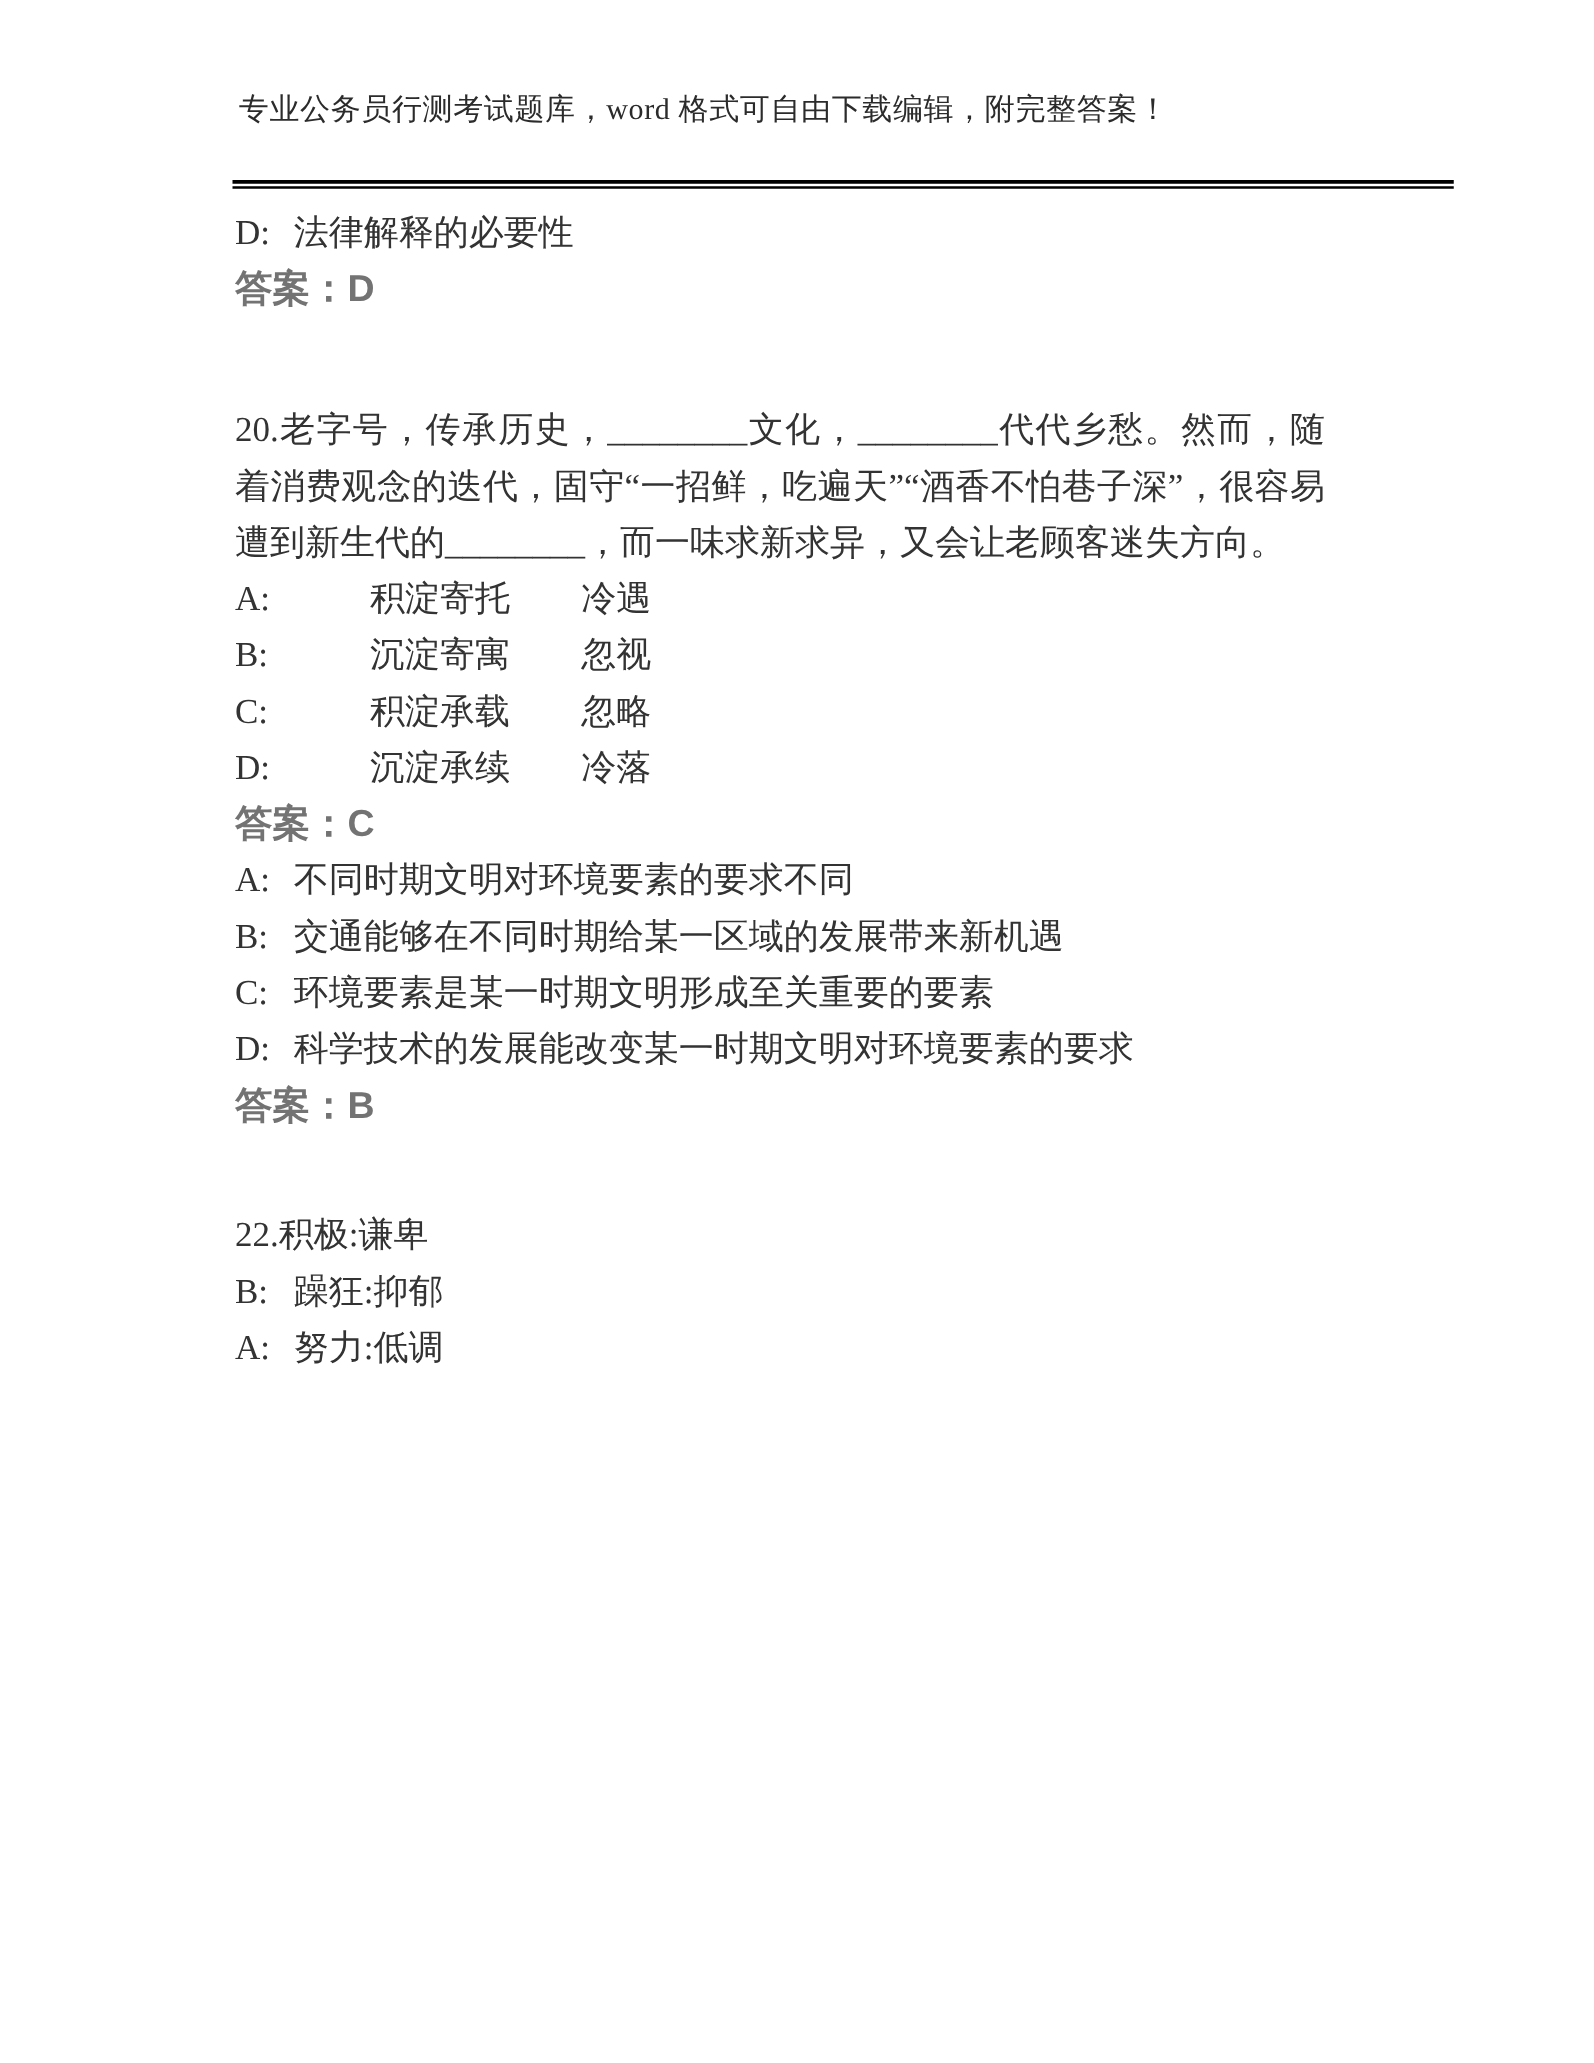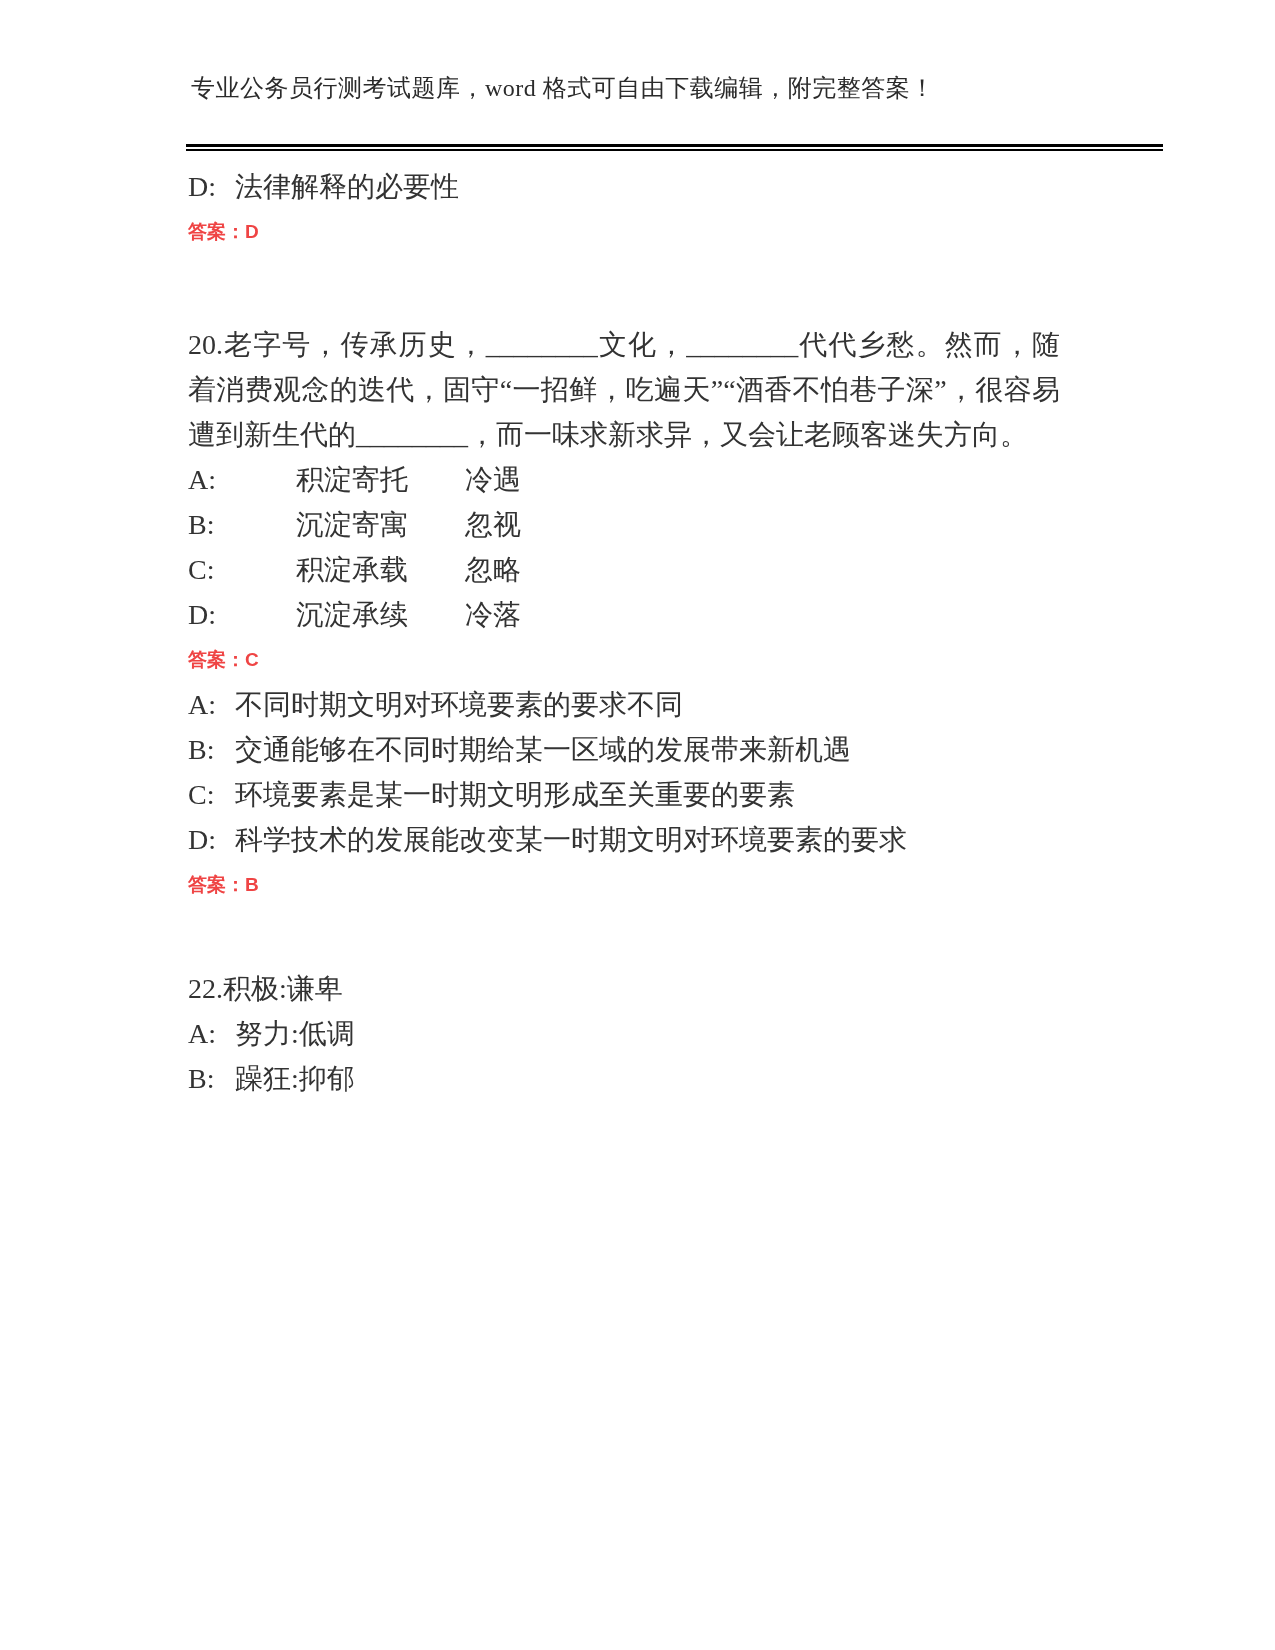--- a/index.html
+++ b/index.html
@@ -21,21 +21,21 @@
     position:absolute; left:188px; top:164px; width:872px;
     font-size:28px; line-height:45px; color:#333333;
   }
   .stem { text-align:justify; text-justify:inter-character; }
   .opt-row  { white-space:nowrap; }
   .opt-letter { display:inline-block; width:47px; }
   .word-col-1 { display:inline-block; width:117px;text-align:right; }
   .word-col-2 { display:inline-block; width:113px; }
   .answer-row {
     font-family:"Liberation Sans","DejaVu Sans",sans-serif;
-    font-weight:600; font-size:19px; color:#ef4444;
+    font-weight:600; font-size:30px; color:#737373;
   }
   .q-gap-20 { margin-top:68px; }
   .q-gap-21 { margin-top:49px; }
   .q-gap-22 { margin-top:59px; }
 </style>
 </head>
 <body>
 
 <div class="header-notice">专业公务员行测考试题库，word 格式可自由下载编辑，附完整答案！</div>
 
@@ -81,19 +81,19 @@
   </div>
   <div class="opt-row">
     <span class="opt-letter">D:</span><span>科学技术的发展能改变某一时期文明对环境要素的要求</span>
   </div>
   <div class="answer-row">
     <span>答案：</span><span>B</span>
   </div>
 
   <div class="stem q-gap-22">22.积极:谦卑</div>
   <div class="opt-row">
-    <span class="opt-letter">A:</span><span>努力:低调</span>
+    <span class="opt-letter">B:</span><span>躁狂:抑郁</span>
   </div>
   <div class="opt-row">
-    <span class="opt-letter">B:</span><span>躁狂:抑郁</span>
+    <span class="opt-letter">A:</span><span>努力:低调</span>
   </div>
 
 </div>
 
 </body></html>

